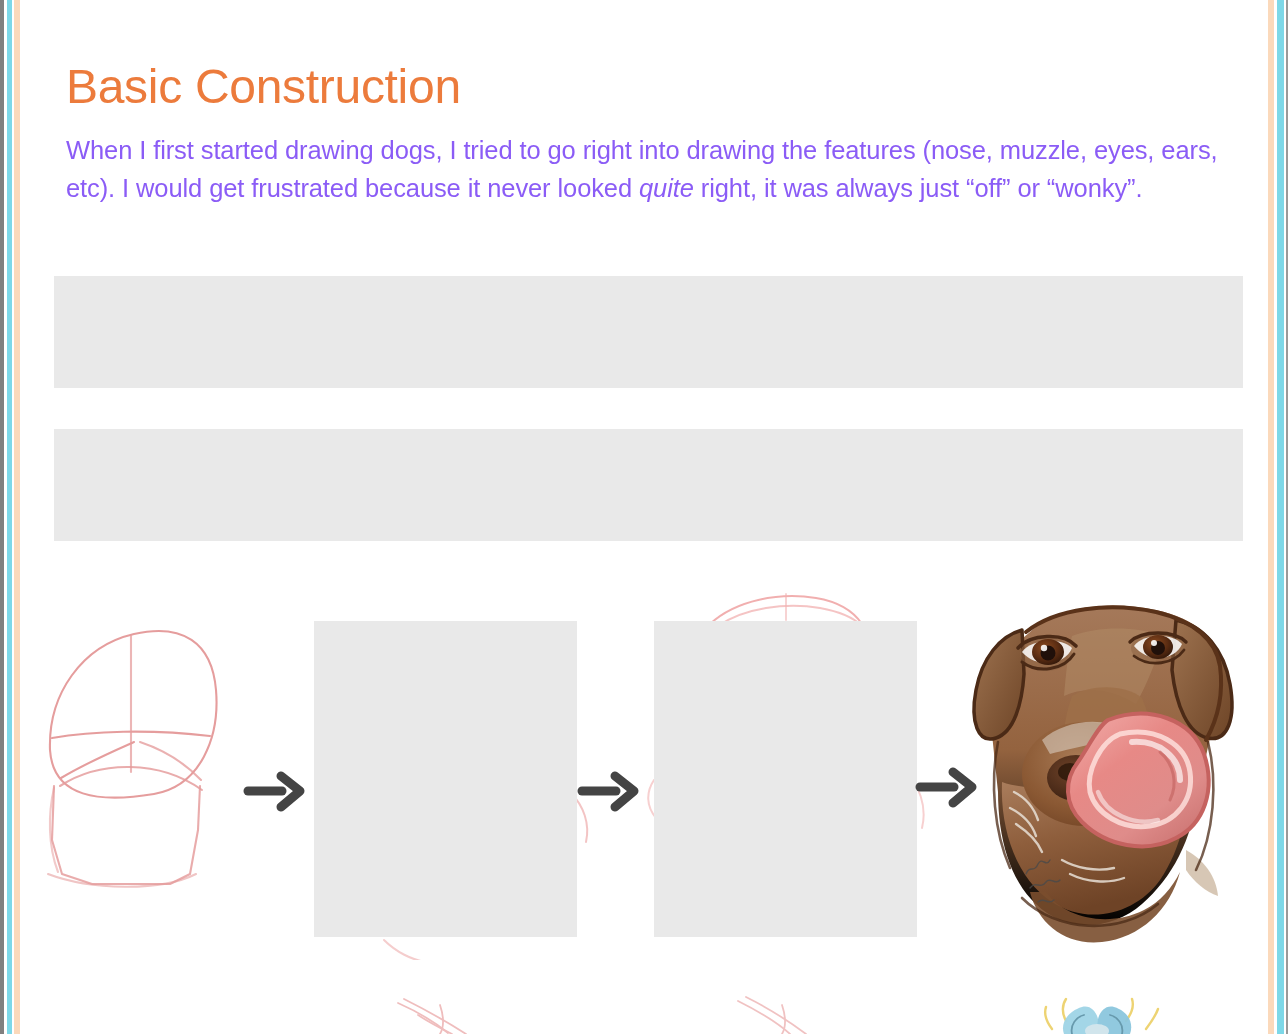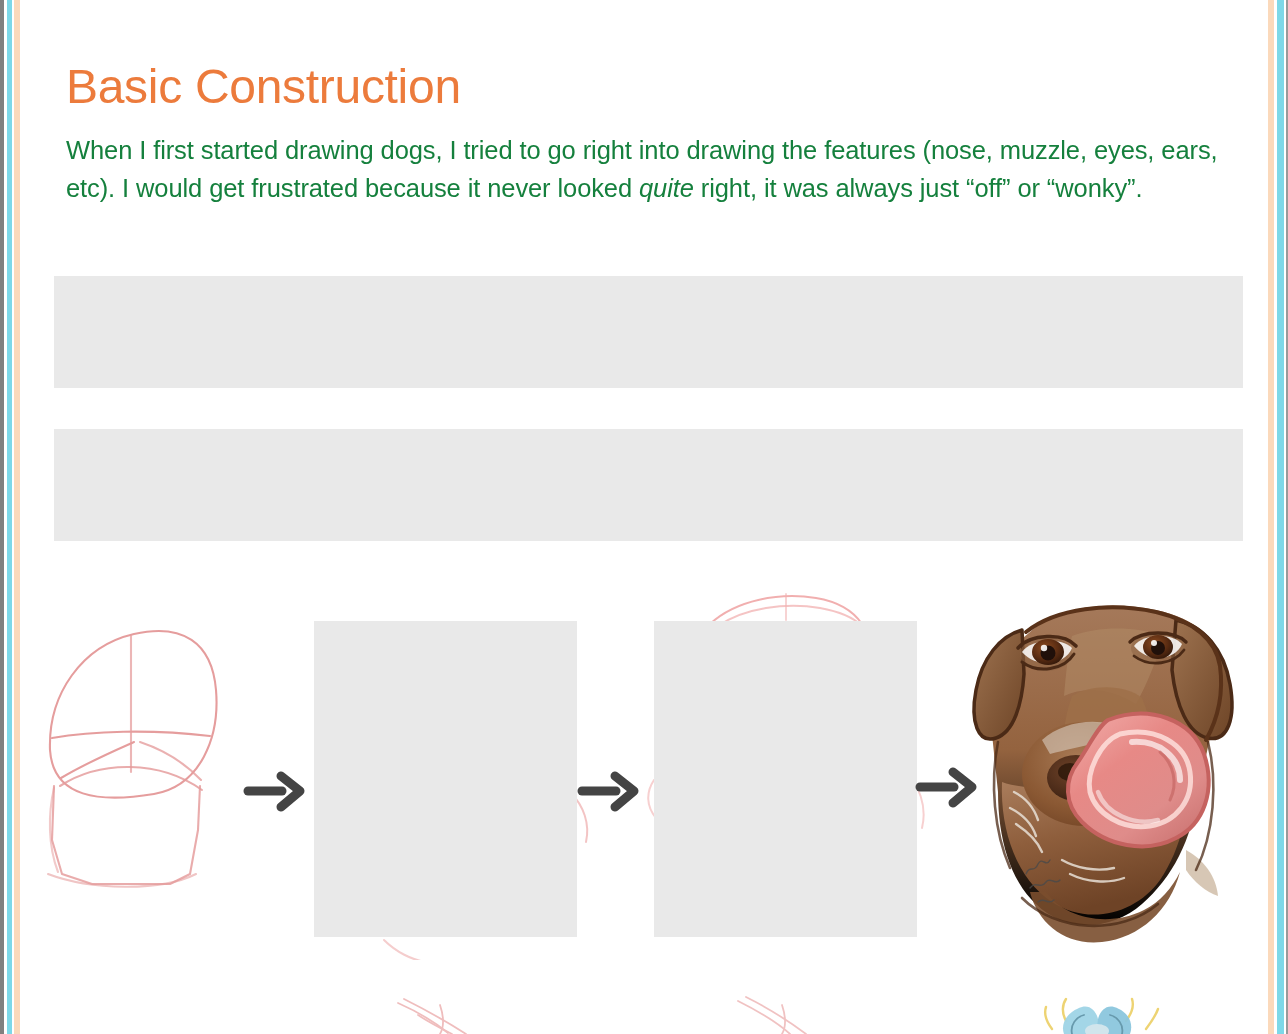--- a/index.html
+++ b/index.html
@@ -53,21 +53,21 @@
     white-space: nowrap;
   }
 
   #body-paragraph {
     position: absolute;
     left: 66px;
     top: 132px;
     width: 1170px;
     font-size: 25.5px;
     line-height: 37.5px;
-    color: #15803d;
+    color: #8b5cf6;
     letter-spacing: -0.1px;
   }
   #body-paragraph .em { font-style: italic; }
 
   
   .placeholder-block {
     position: absolute;
     background: #E9E9E9;
   }
   #ph-wide-1 { left: 54px; top: 276px; width: 1189px; height: 112px; }

